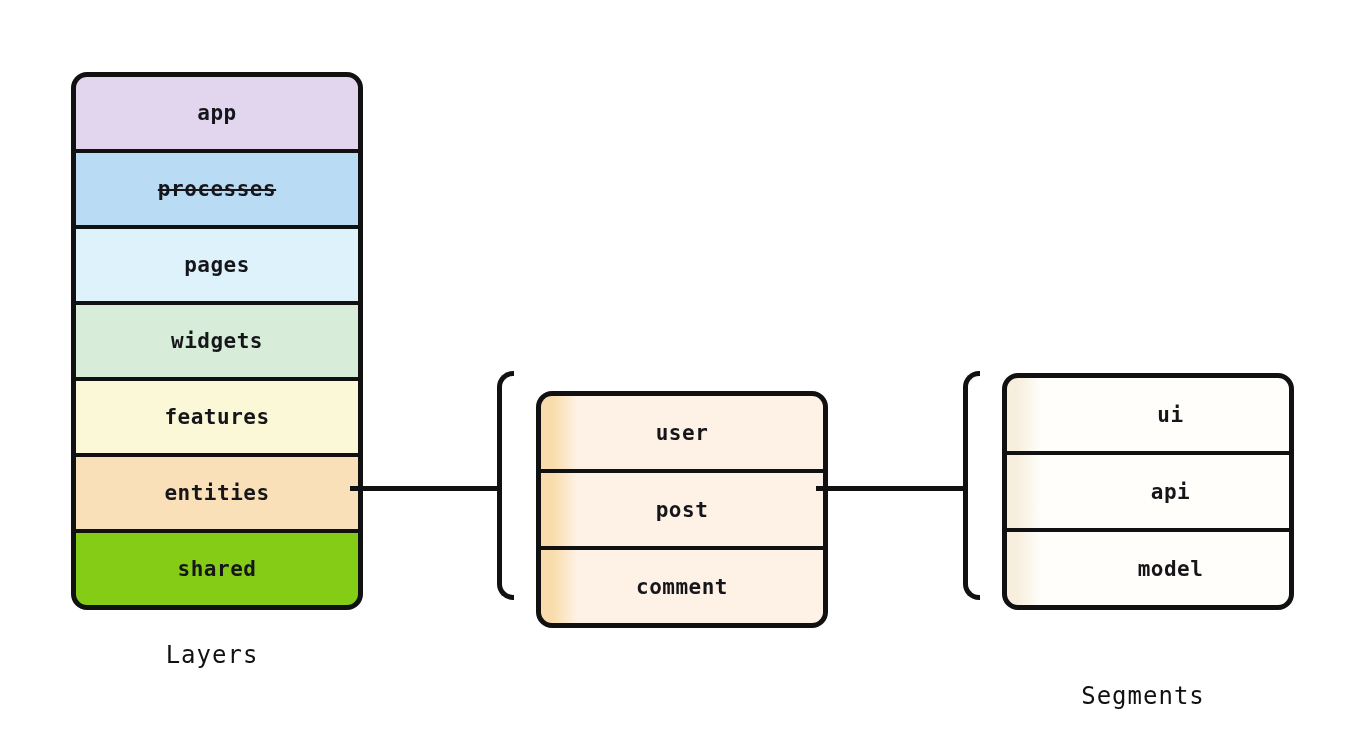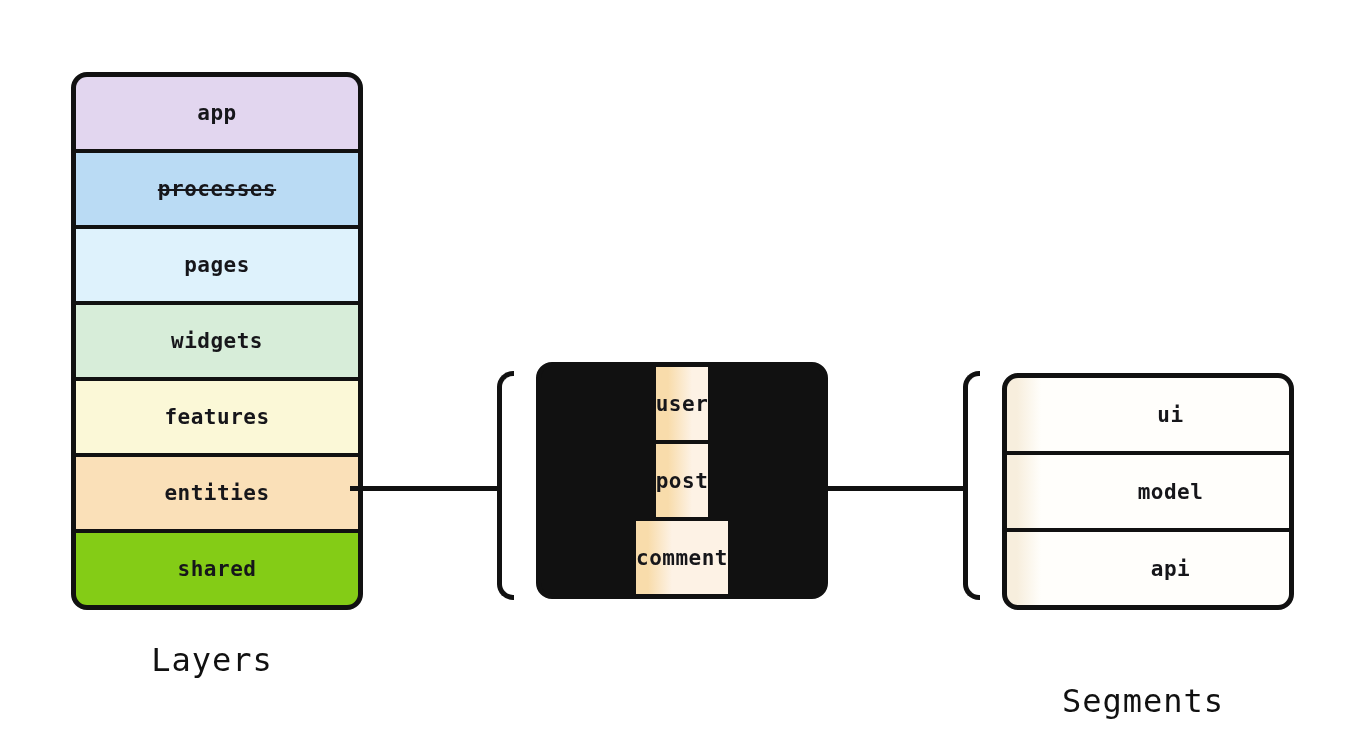--- a/index.html
+++ b/index.html
@@ -14,21 +14,21 @@
   .stack{
     position:absolute;
     border:5px solid #111111;
     border-radius:16px;
     background:#111111;
     display:flex;flex-direction:column;
     gap:4px;
     overflow:hidden;
   }
   .layers-stack{left:71px;top:72px;width:282px;height:528px;}
-  .slices-box{left:536px;top:362px;width:282px;height:227px;align-items:center;}
+  .slices-box{left:536px;top:391px;width:282px;height:227px;}
   .segments-box{left:1002px;top:373px;width:282px;height:227px;}
   .row{
     flex:1;
     display:flex;align-items:center;justify-content:center;
     font-size:21px;font-weight:bold;color:#16161a;
     letter-spacing:0.5px;
   }
   .bg-app{background:#e2d6ef;}
   .bg-processes{background:#badbf4;}
   .bg-pages{background:#def2fc;}
@@ -48,21 +48,21 @@
     border:5px solid #111111;border-right:none;
     border-radius:16px 0 0 16px;
     background:transparent;
     box-sizing:border-box;
   }
   .bracket-slices{left:497px;top:371px;}
   .bracket-segments{left:963px;top:371px;}
   .caption{
     position:absolute;top:641px;
     text-align:center;
-    font-size:32px;font-weight:500;color:#111111;
+    font-size:24px;font-weight:500;color:#111111;
     letter-spacing:1px;
   }
   .cap-layers{left:71px;width:282px;}
   .cap-slices{left:536px;width:282px;}
   .cap-segments{left:1002px;width:282px;margin-top:41px;}
 </style>
 </head>
 <body>
 
 <div class="canvas">
@@ -107,23 +107,23 @@
   </div>
 
   <div class="connector conn-2"></div>
 
   <div class="bracket bracket-segments"></div>
   <div class="stack segments-box">
     <div class="row bg-segment">
       <span>ui</span>
     </div>
     <div class="row bg-segment">
-      <span>model</span>
+      <span>api</span>
     </div>
     <div class="row bg-segment">
-      <span>api</span>
+      <span>model</span>
     </div>
   </div>
 
   <div class="caption cap-layers">Layers</div>
   <div class="caption cap-segments">Segments</div>
 
 </div>
 
 </body></html>

